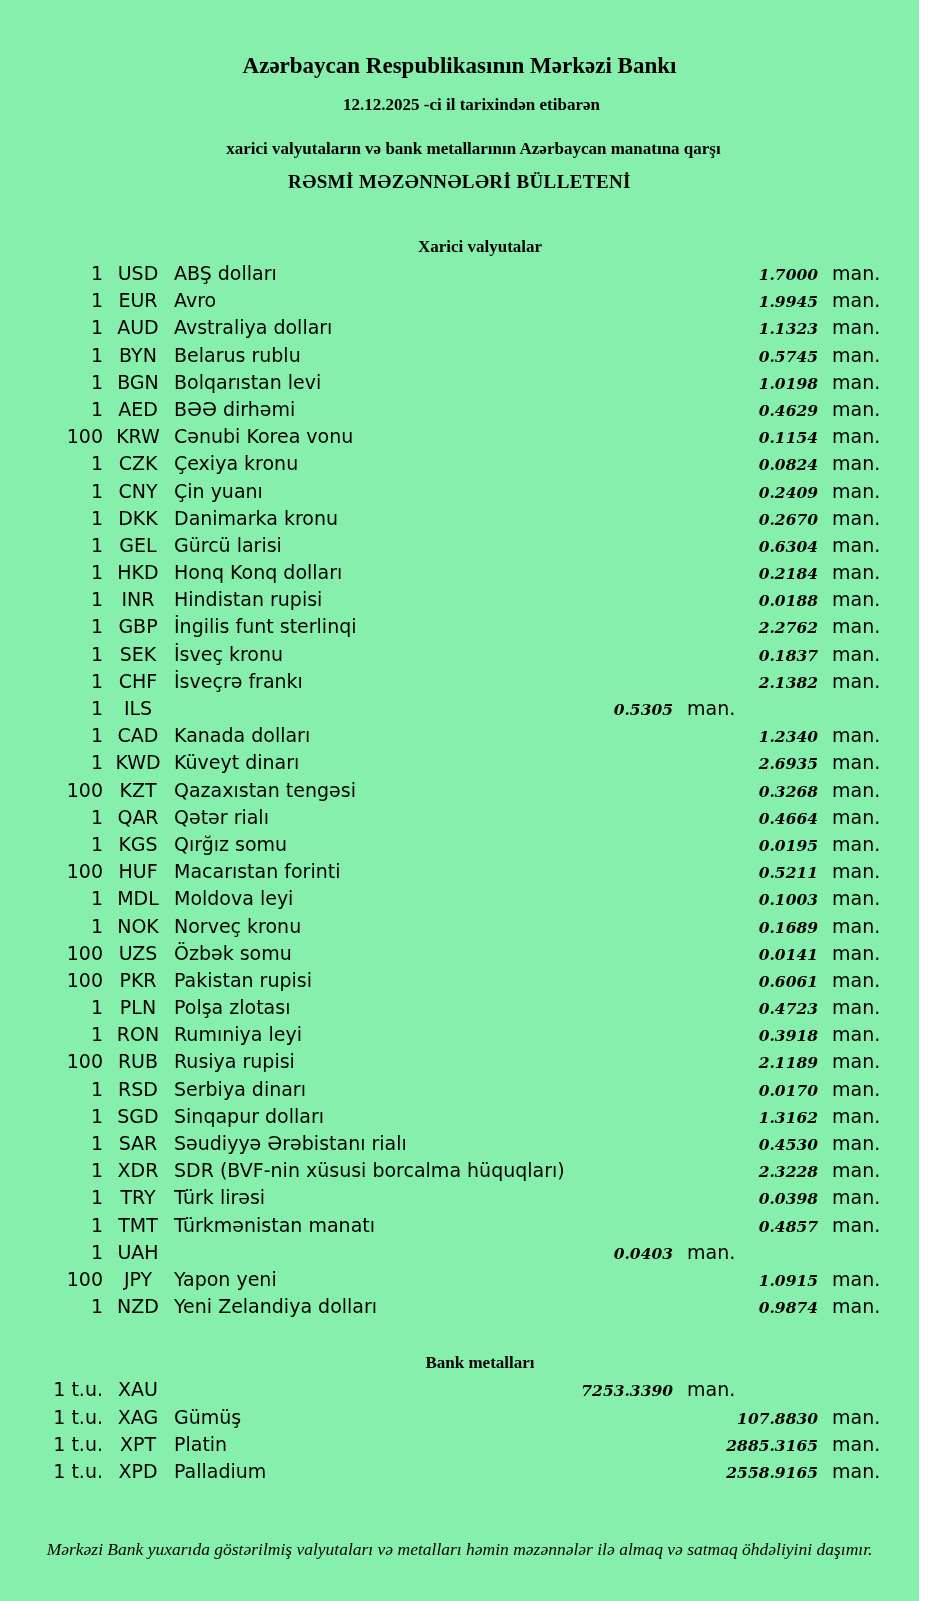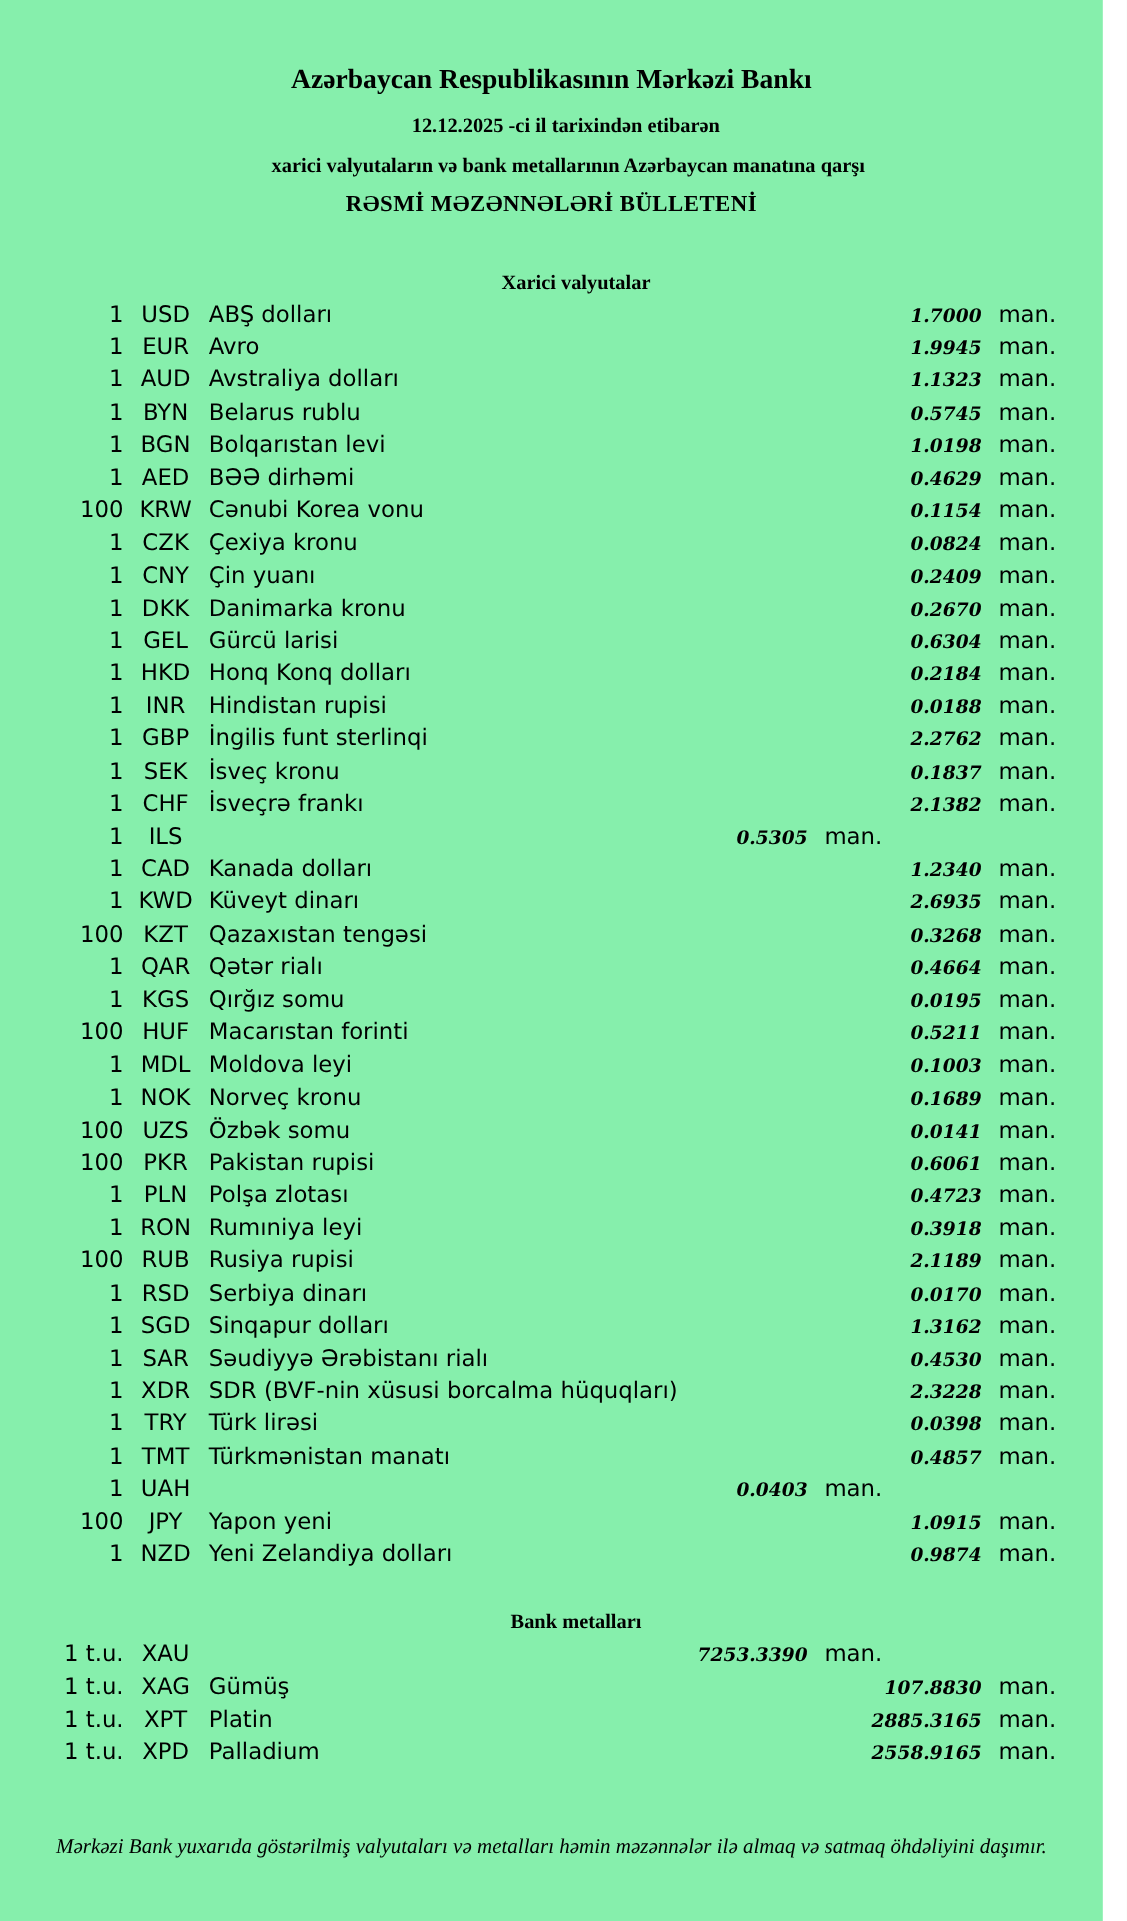--- a/index.html
+++ b/index.html
@@ -18,21 +18,21 @@
     font-weight: bold;
     font-size: 23px;
     text-align: center;
     margin: 0 0 16px 0;
   }
   .date-line {
     font-family: "Liberation Serif", serif;
     font-weight: bold;
     font-size: 17px;
     text-align: center;
-    margin: 0 0 13px 0;
+    margin: 0 0 24px 0;
     padding-left: 24px;
   }
   .subtitle {
     font-family: "Liberation Serif", serif;
     font-weight: bold;
     font-size: 17px;
     text-align: center;
     margin: 0 0 12px 0;
     padding-left: 28px;
   }

